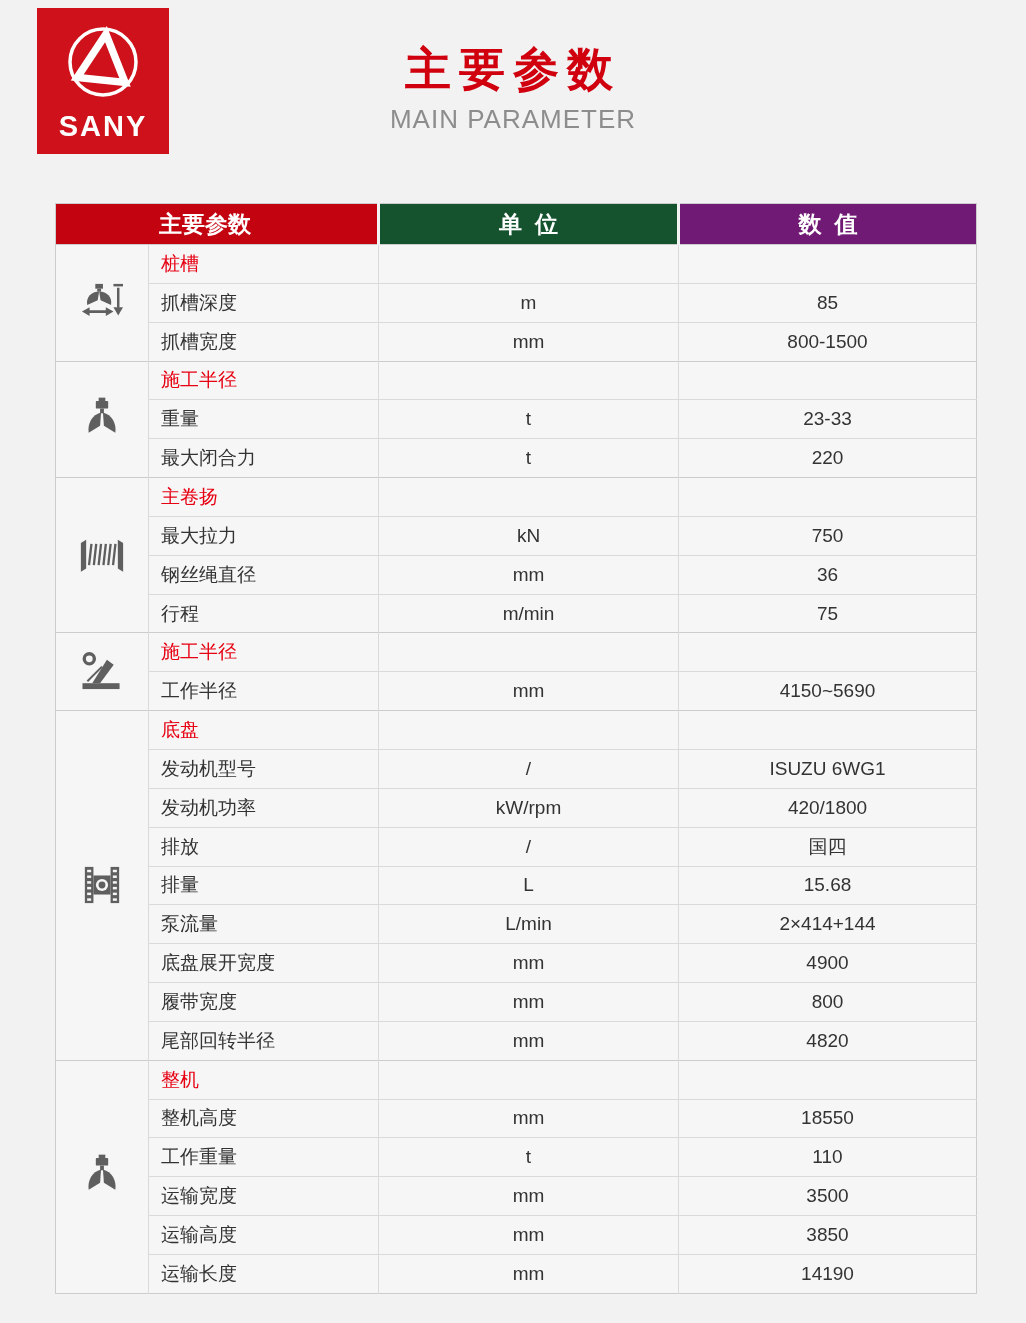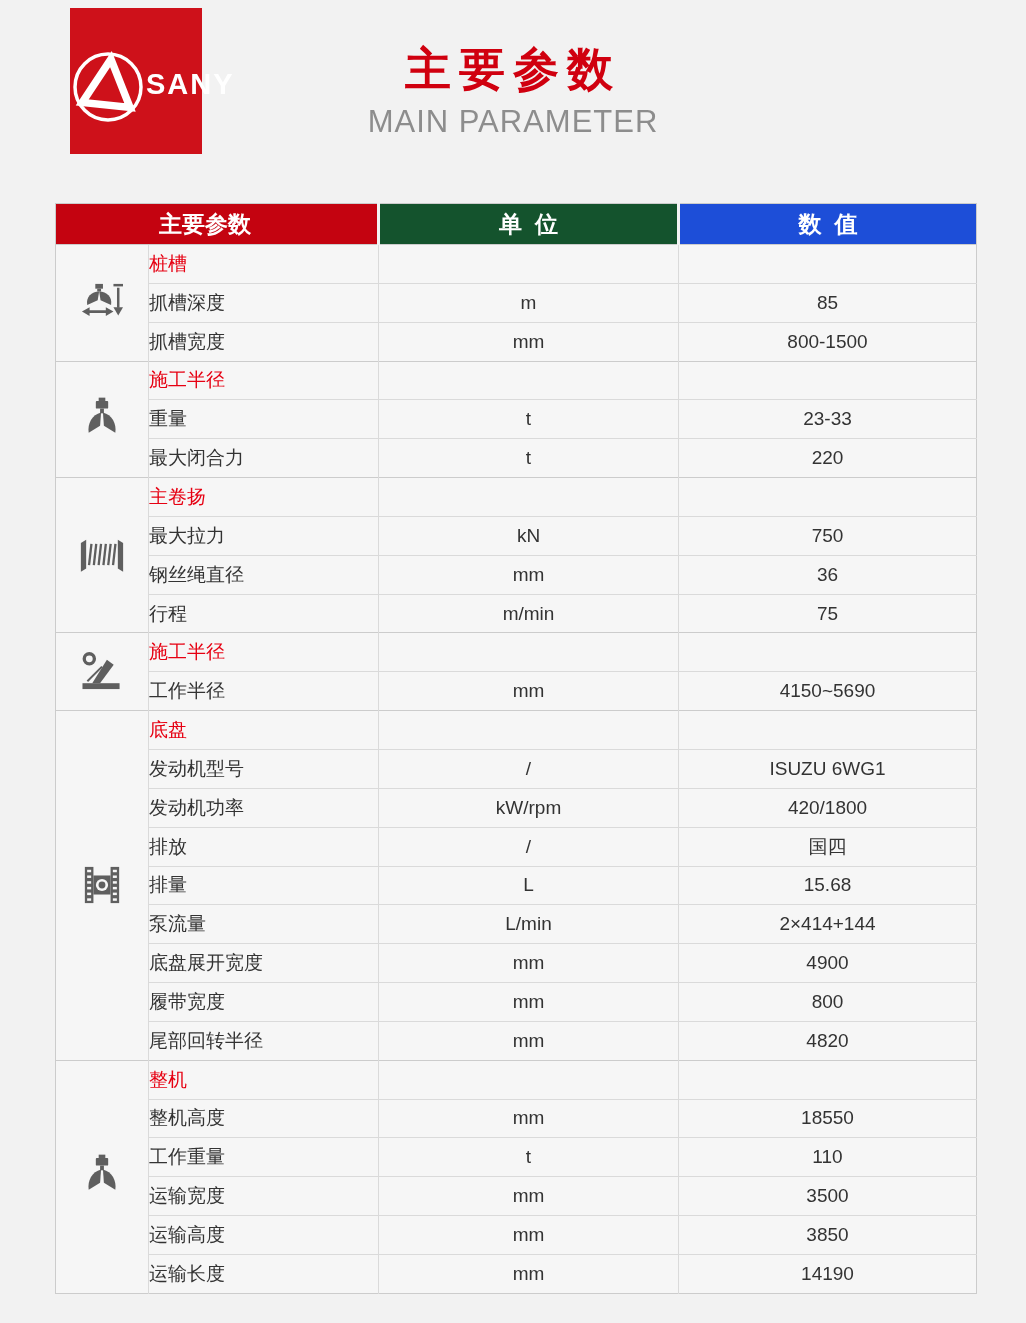--- a/index.html
+++ b/index.html
@@ -6,37 +6,37 @@
   body{
     width:1026px;height:1323px;
     background:#f2f2f2;
     font-family:"Liberation Sans","DejaVu Sans",sans-serif;
     position:relative;overflow:hidden;
     -webkit-font-smoothing:antialiased;
   }
 
   
   .logo{
-    position:absolute;left:70px;top:8px;width:132px;height:146px;
-    background:#ce111a;display:flex;flex-direction:row;align-items:center;
+    position:absolute;left:37px;top:8px;width:132px;height:146px;
+    background:#ce111a;display:flex;flex-direction:column;align-items:center;
   }
   .logo-emblem{margin-top:16px;}
   .logo-word{
     color:#ffffff;font-weight:800;font-size:29px;letter-spacing:2px;
     margin-top:6px;
   }
   .title-block{
     position:absolute;left:0;right:0;top:46px;text-align:center;
   }
   .title-cn{
     color:#d0000f;font-size:46px;font-weight:800;letter-spacing:8px;
     line-height:1;
   }
   .title-en{
-    color:#8d8d8d;font-size:31px;letter-spacing:1px;margin-top:14px;
+    color:#8d8d8d;font-size:26px;letter-spacing:1px;margin-top:14px;
     line-height:1;
   }
 
   
   table.params{
     position:absolute;left:55px;top:203px;width:921px;
     border-collapse:collapse;table-layout:fixed;
     background:#f6f6f6;border:1px solid #cccccc;
   }
   col.c-icon{width:93px;}
@@ -50,33 +50,33 @@
     white-space:pre;vertical-align:middle;
   }
   th.h-param{
     background:#c40310;text-align:left;padding-left:103px;
     border-right:3px solid #f2f2f2;
   }
   th.h-unit{
     background:#14532d;text-align:center;
     border-right:3px solid #f2f2f2;
   }
-  th.h-value{background:#1d4ed8;text-align:center;}
+  th.h-value{background:#701a75;text-align:center;}
 
   tbody td{
     height:37.85px;padding:0;
     border-top:1px solid #dadada;border-left:1px solid #dadada;
     font-size:19px;color:#333333;vertical-align:middle;
     overflow:hidden;white-space:nowrap;
   }
   tbody td.icon-cell{
     border-left:none;text-align:center;vertical-align:middle;
   }
   tbody tr.section-start td{border-top:1px solid #cccccc;}
-  tbody td.name{text-align:left;}
+  tbody td.name{text-align:left;padding-left:12px;}
   tbody td.section-title{color:#e60012;}
   tbody td.unit,tbody td.value{text-align:center;}
 
   .icon-cell svg{display:inline-block;vertical-align:middle;}
 </style>
 </head>
 <body>
 
 <div class="logo">
   <span class="logo-emblem">

